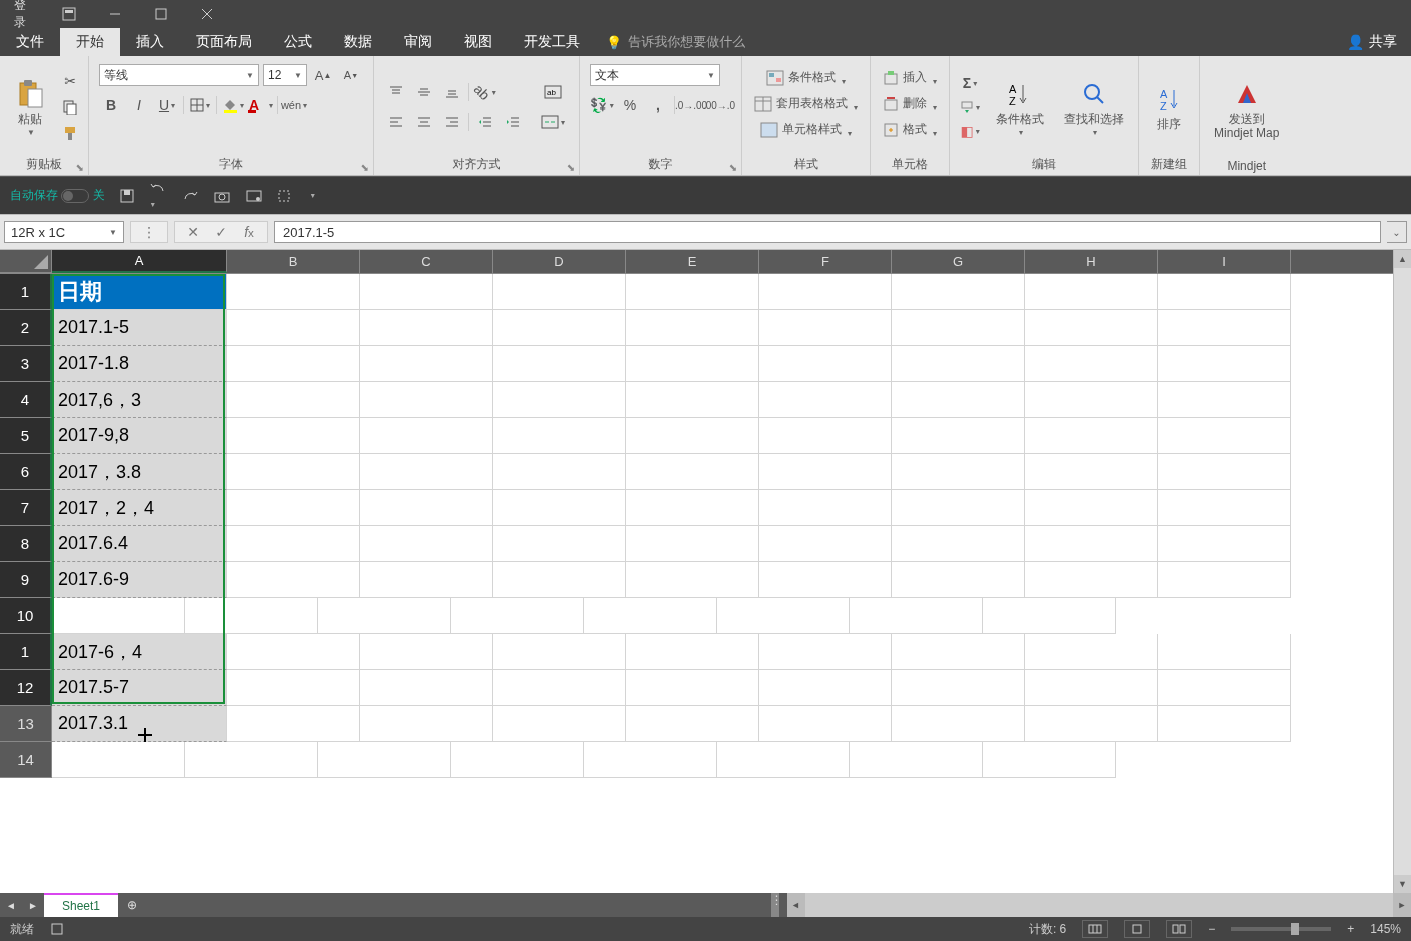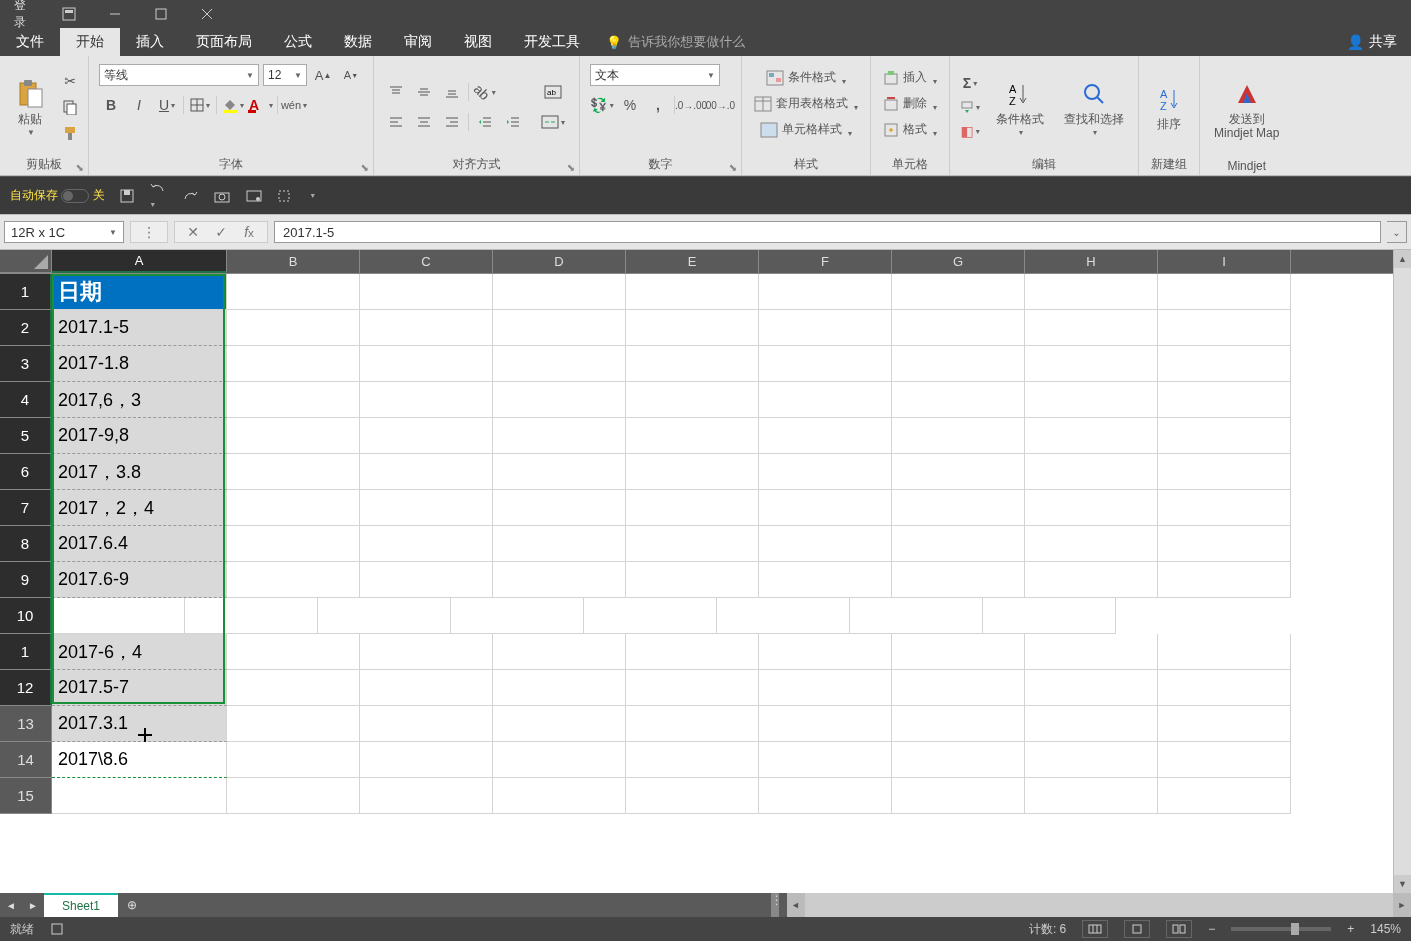--- a/index.html
+++ b/index.html
@@ -33,21 +33,21 @@
 
 .vstack { display: flex; flex-direction: column; gap: 4px; }
 .hstack { display: flex; flex-direction: row; gap: 4px; align-items: center; }
 .smallctrl { height: 24px; display: flex; align-items: flex-end; padding: 0 4px; }
 .combo { background: #fff; border: 1px solid #aaa; height: 22px; display: flex; align-items: center; padding: 0 4px; font-size: 12px; color: #333; }
 .dd { font-size: 8px; color: #666; margin-left: 2px; }
 .iconbtn { width: 24px; height: 22px; display: flex; align-items: center; justify-content: center; font-size: 14px; }
 
 
 .qat { height: 38px; background: #3a3a3a; display: flex; align-items: center; gap: 14px; padding: 0 10px; color: #ccc; font-size: 13px; border-top: 1px solid #555; }
-.qat .autosave { color: #fde047; font-size: 12px; }
+.qat .autosave { color: #14b8a6; font-size: 12px; }
 .toggle { width: 28px; height: 14px; border: 1px solid #666; border-radius: 7px; position: relative; display: inline-block; vertical-align: middle; }
 .toggle::after { content: ""; width: 10px; height: 10px; background: #666; border-radius: 50%; position: absolute; left: 1px; top: 1px; }
 
 
 .fbrow { height: 36px; background: #e6e6e6; display: flex; align-items: stretch; border-top: 1px solid #bbb; border-bottom: 1px solid #bbb; padding: 6px 4px; gap: 6px; }
 .namebox { width: 120px; background: #fff; border: 1px solid #999; display: flex; align-items: center; padding: 0 6px; font-size: 13px; color: #333; justify-content: space-between; }
 .fxbtns { display: flex; align-items: center; gap: 4px; padding: 0 6px; border: 1px solid #ccc; background: #eee; }
 .fxbtn { width: 24px; display: flex; align-items: center; justify-content: center; color: #777; font-size: 14px; }
 .fbar { flex: 1; background: #fff; border: 1px solid #999; display: flex; align-items: center; padding: 0 8px; font-size: 13px; color: #333; }
 .fbar-expand { width: 20px; display: flex; align-items: center; justify-content: center; background: #e6e6e6; border: 1px solid #999; border-left: none; font-size: 10px; color: #666; }
@@ -74,21 +74,21 @@
 .cursor::before { left: 6px; top: 0; width: 2px; height: 14px; }
 .cursor::after { top: 6px; left: 0; height: 2px; width: 14px; }
 
 .vscroll { width: 18px; background: #ddd; border-left: 1px solid #bbb; display: flex; flex-direction: column; }
 .vscroll .arrow { height: 18px; display: flex; align-items: center; justify-content: center; font-size: 9px; color: #555; background: #ccc; }
 .vscroll .track { flex: 1; }
 
 
 .sheettabs { height: 24px; background: #5a5a5a; display: flex; align-items: stretch; color: #ddd; font-size: 12px; }
 .sheettabs .navbtn { width: 22px; display: flex; align-items: center; justify-content: center; font-size: 10px; }
-.sheettab { background: #fff; color: #217346; padding: 0 18px; display: flex; align-items: center; border-top: 2px solid #14b8a6; }
+.sheettab { background: #fff; color: #217346; padding: 0 18px; display: flex; align-items: center; border-top: 2px solid #d946ef; }
 .addsheet { width: 28px; display: flex; align-items: center; justify-content: center; }
 .hscroll { flex: 1; background: #ccc; display: flex; align-items: center; margin-left: 8px; }
 .hscroll .arrow { width: 18px; display: flex; align-items: center; justify-content: center; font-size: 9px; color: #555; background: #bbb; height: 100%; }
 .hscroll .track { flex: 1; }
 .splitter { width: 8px; background: #888; }
 
 
 .statusbar { height: 24px; background: #444; color: #ccc; font-size: 12px; display: flex; align-items: center; padding: 0 10px; gap: 16px; }
 .statusbar .spacer { flex: 1; }
 .viewbtn { width: 26px; height: 18px; display: flex; align-items: center; justify-content: center; border: 1px solid #666; }
@@ -722,33 +722,20 @@
           <div class="cell" style="width: 133px;"></div>
           <div class="cell" style="width: 133px;"></div>
           <div class="cell" style="width: 133px;"></div>
           <div class="cell" style="width: 133px;"></div>
           <div class="cell" style="width: 133px;"></div>
           <div class="cell" style="width: 133px;"></div>
           <div class="cell" style="width: 133px;"></div>
         </div>
         <div class="row">
           <div class="rh">14</div>
-          <div class="cell marquee" style="width: 175px;">2017\8.6</div>
-          <div class="cell" style="width: 133px;"></div>
-          <div class="cell" style="width: 133px;"></div>
-          <div class="cell" style="width: 133px;"></div>
-          <div class="cell" style="width: 133px;"></div>
-          <div class="cell" style="width: 133px;"></div>
-          <div class="cell" style="width: 133px;"></div>
-          <div class="cell" style="width: 133px;"></div>
-          <div class="cell" style="width: 133px;"></div>
-        </div>
-        <div class="row">
-          <div class="rh">15</div>
-          <div class="cell" style="width: 175px;"></div>
           <div class="cell" style="width: 133px;"></div>
           <div class="cell" style="width: 133px;"></div>
           <div class="cell" style="width: 133px;"></div>
           <div class="cell" style="width: 133px;"></div>
           <div class="cell" style="width: 133px;"></div>
           <div class="cell" style="width: 133px;"></div>
           <div class="cell" style="width: 133px;"></div>
           <div class="cell" style="width: 133px;"></div>
         </div>
         <div class="selborder" style="left: 52px; top: 0px; width: 173px; height: 430px;"></div>

